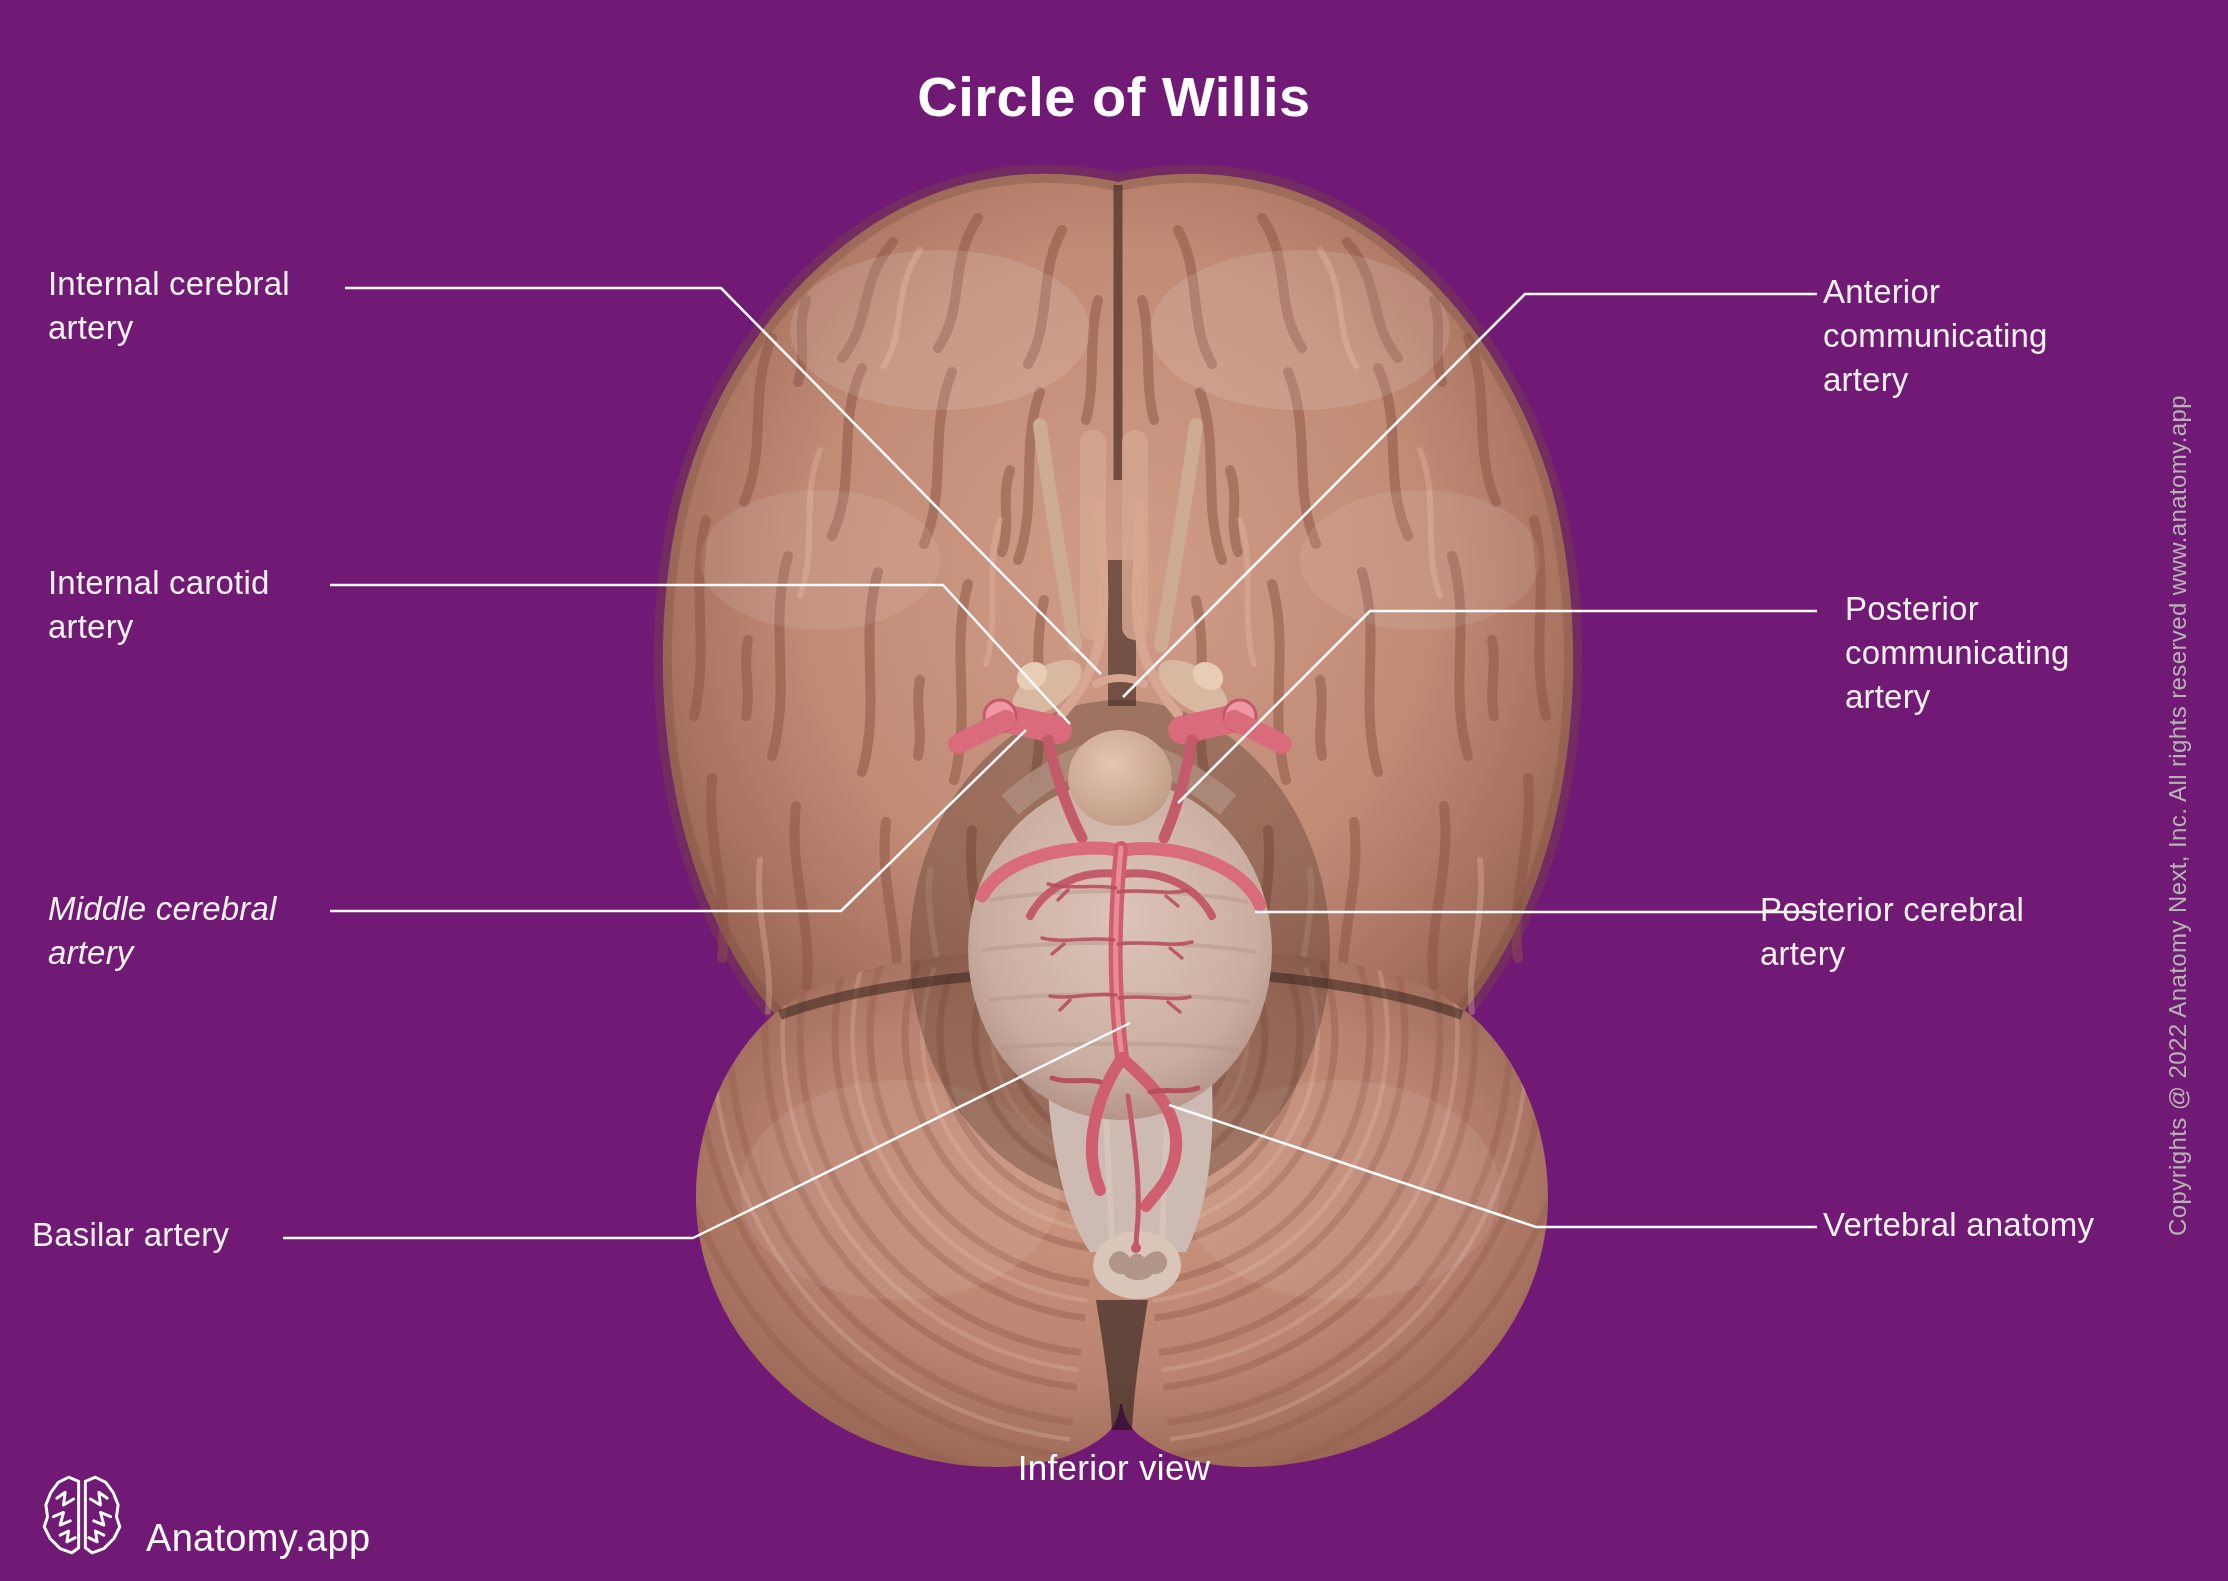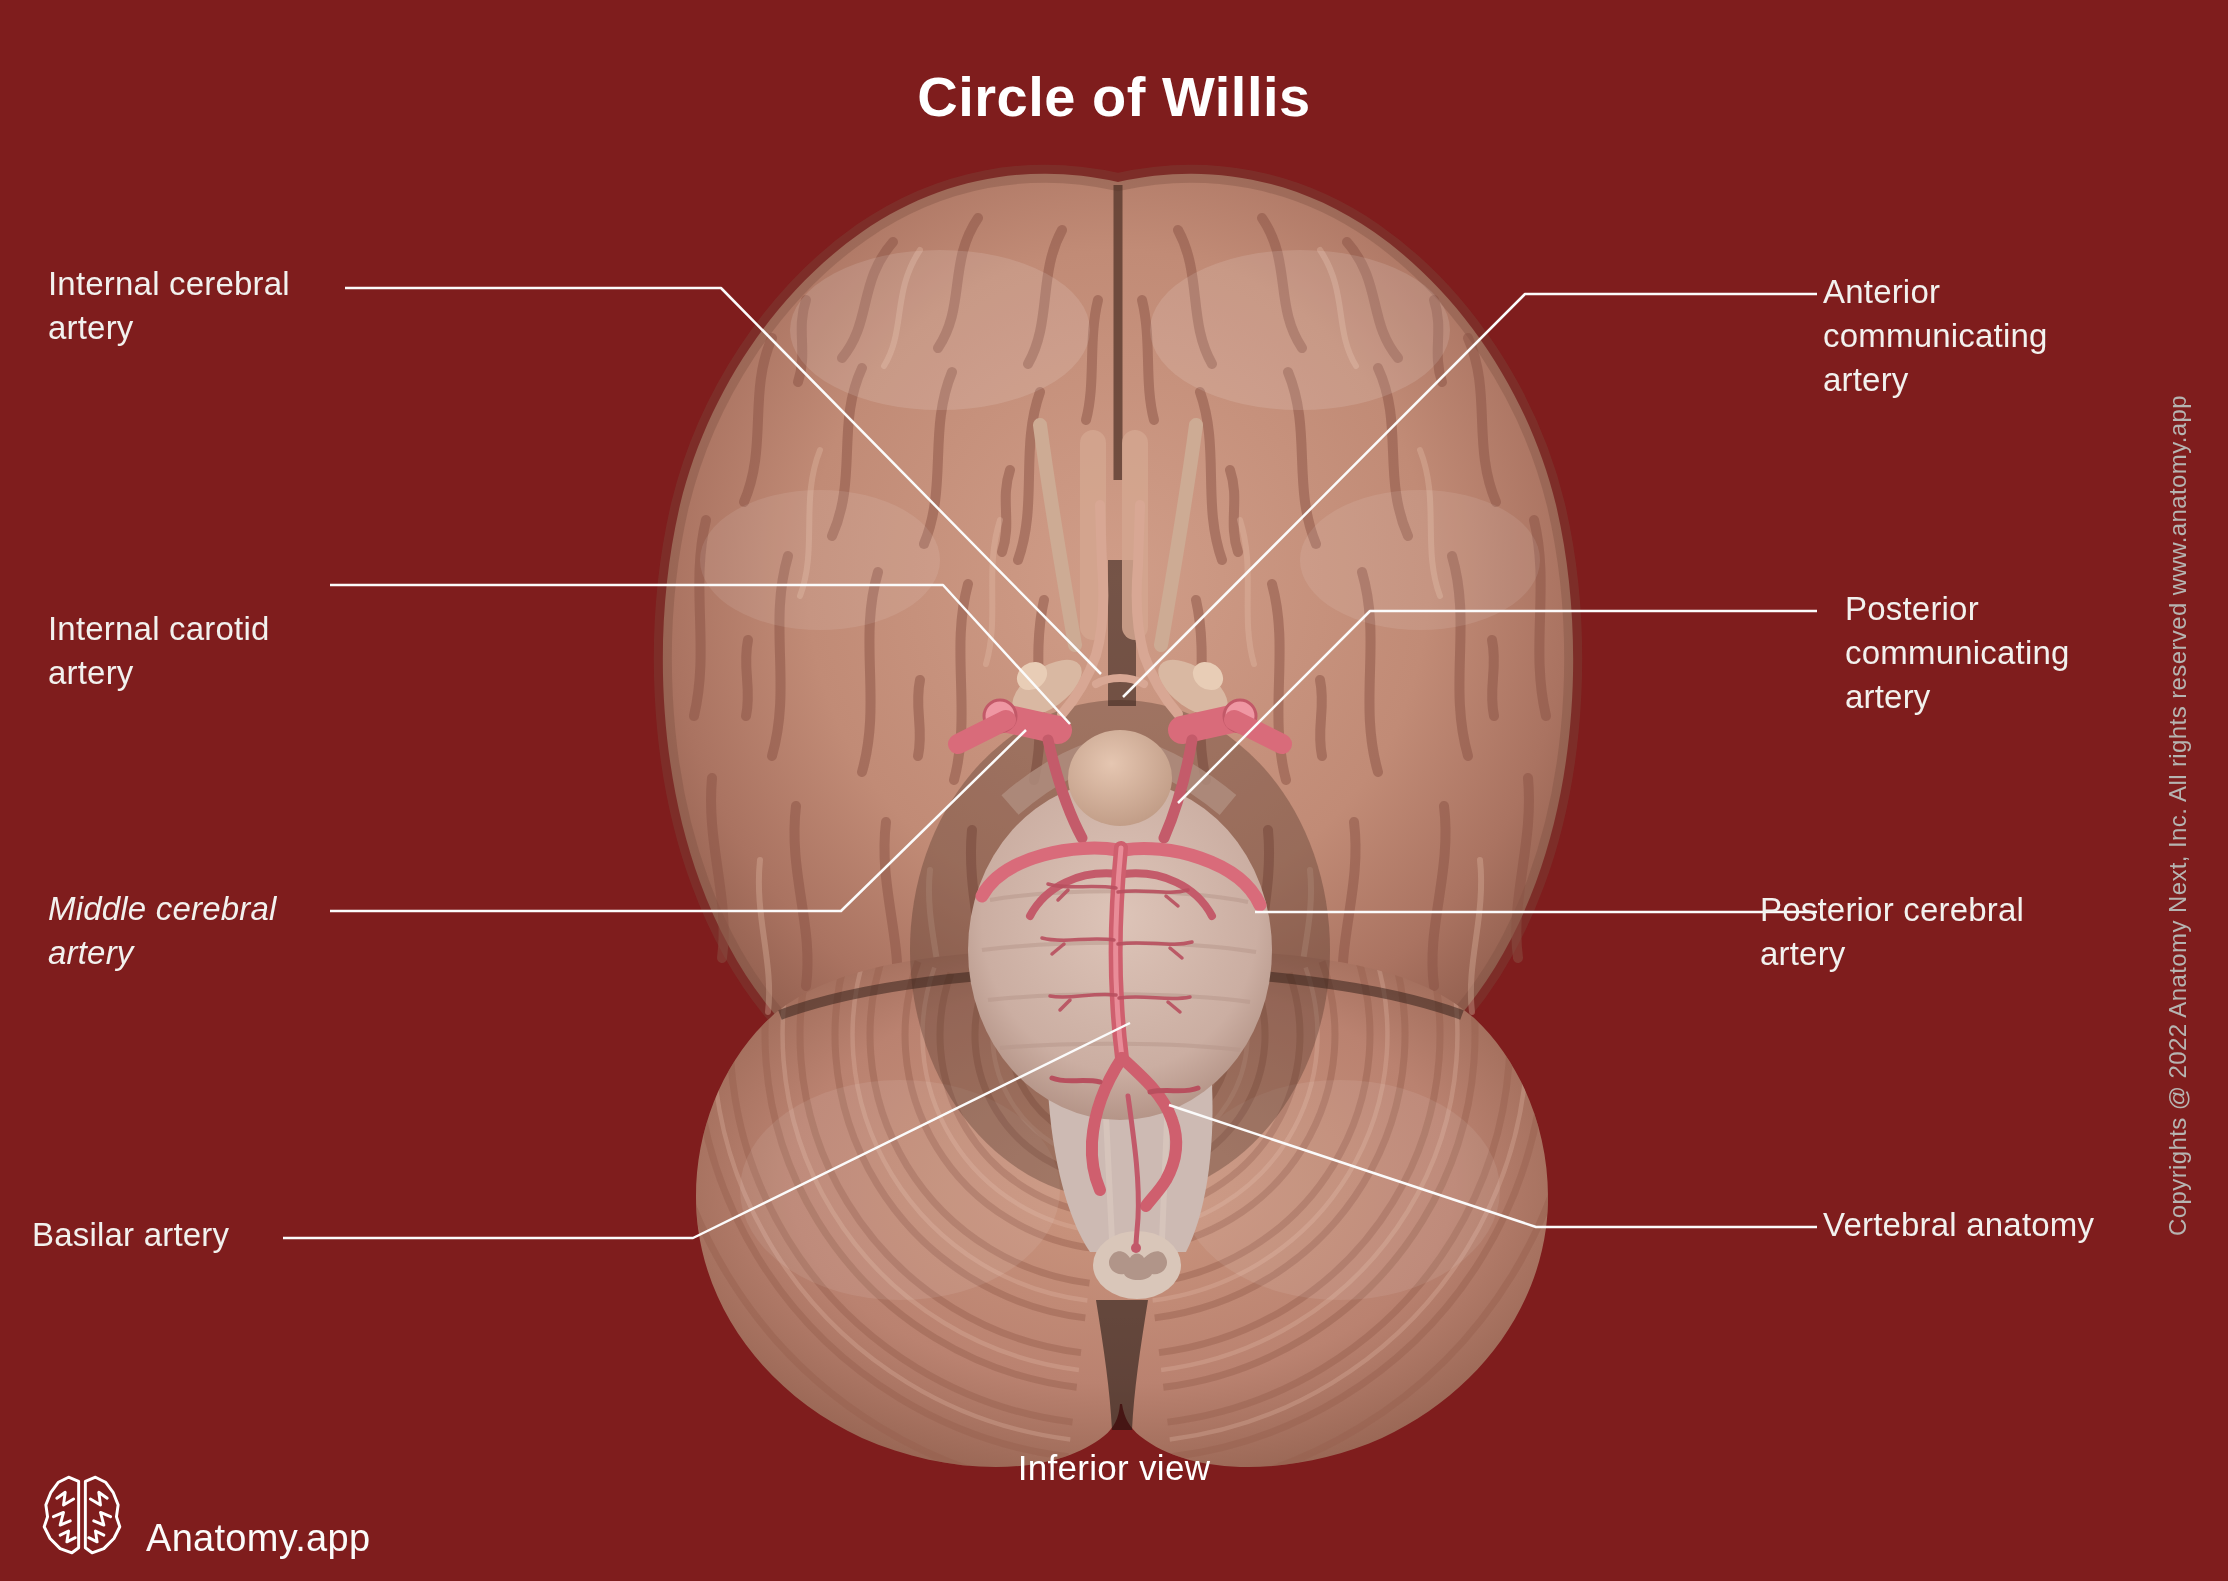--- a/index.html
+++ b/index.html
@@ -1,29 +1,29 @@
 <!DOCTYPE html>
 <html><head>
 <meta charset="utf-8">
 <style>
   html,body{margin:0;padding:0;background:#0c0f16;}
   .stage{
     position:relative;width:2228px;height:1581px;overflow:hidden;
-    background:#7f1d1d;font-family:"Liberation Sans",sans-serif;
+    background:#701a75;font-family:"Liberation Sans",sans-serif;
   }
   .title{
     position:absolute;top:64px;left:0;width:100%;text-align:center;
     font-size:56px;font-weight:700;color:#ffffff;letter-spacing:.5px;
   }
   .label{
     position:absolute;font-size:33px;line-height:44px;color:#f2f1ee;
     white-space:pre-line;letter-spacing:.2px;
   }
   #lbl-l1{left:48px;top:262px;}
-  #lbl-l2{left:48px;top:561px;margin-top:46px;}
+  #lbl-l2{left:48px;top:561px;}
   #lbl-l3{left:48px;top:887px;font-style:italic;}
   #lbl-l4{left:32px;top:1213px;}
   #lbl-r1{left:1823px;top:270px;}
   #lbl-r2{left:1845px;top:587px;}
   #lbl-r3{left:1760px;top:888px;}
   #lbl-r4{left:1823px;top:1203px;}
   .view-label{
     position:absolute;top:1448px;left:50%;transform:translateX(-50%);
     font-size:35px;font-weight:500;color:#ffffff;letter-spacing:.3px;
   }

